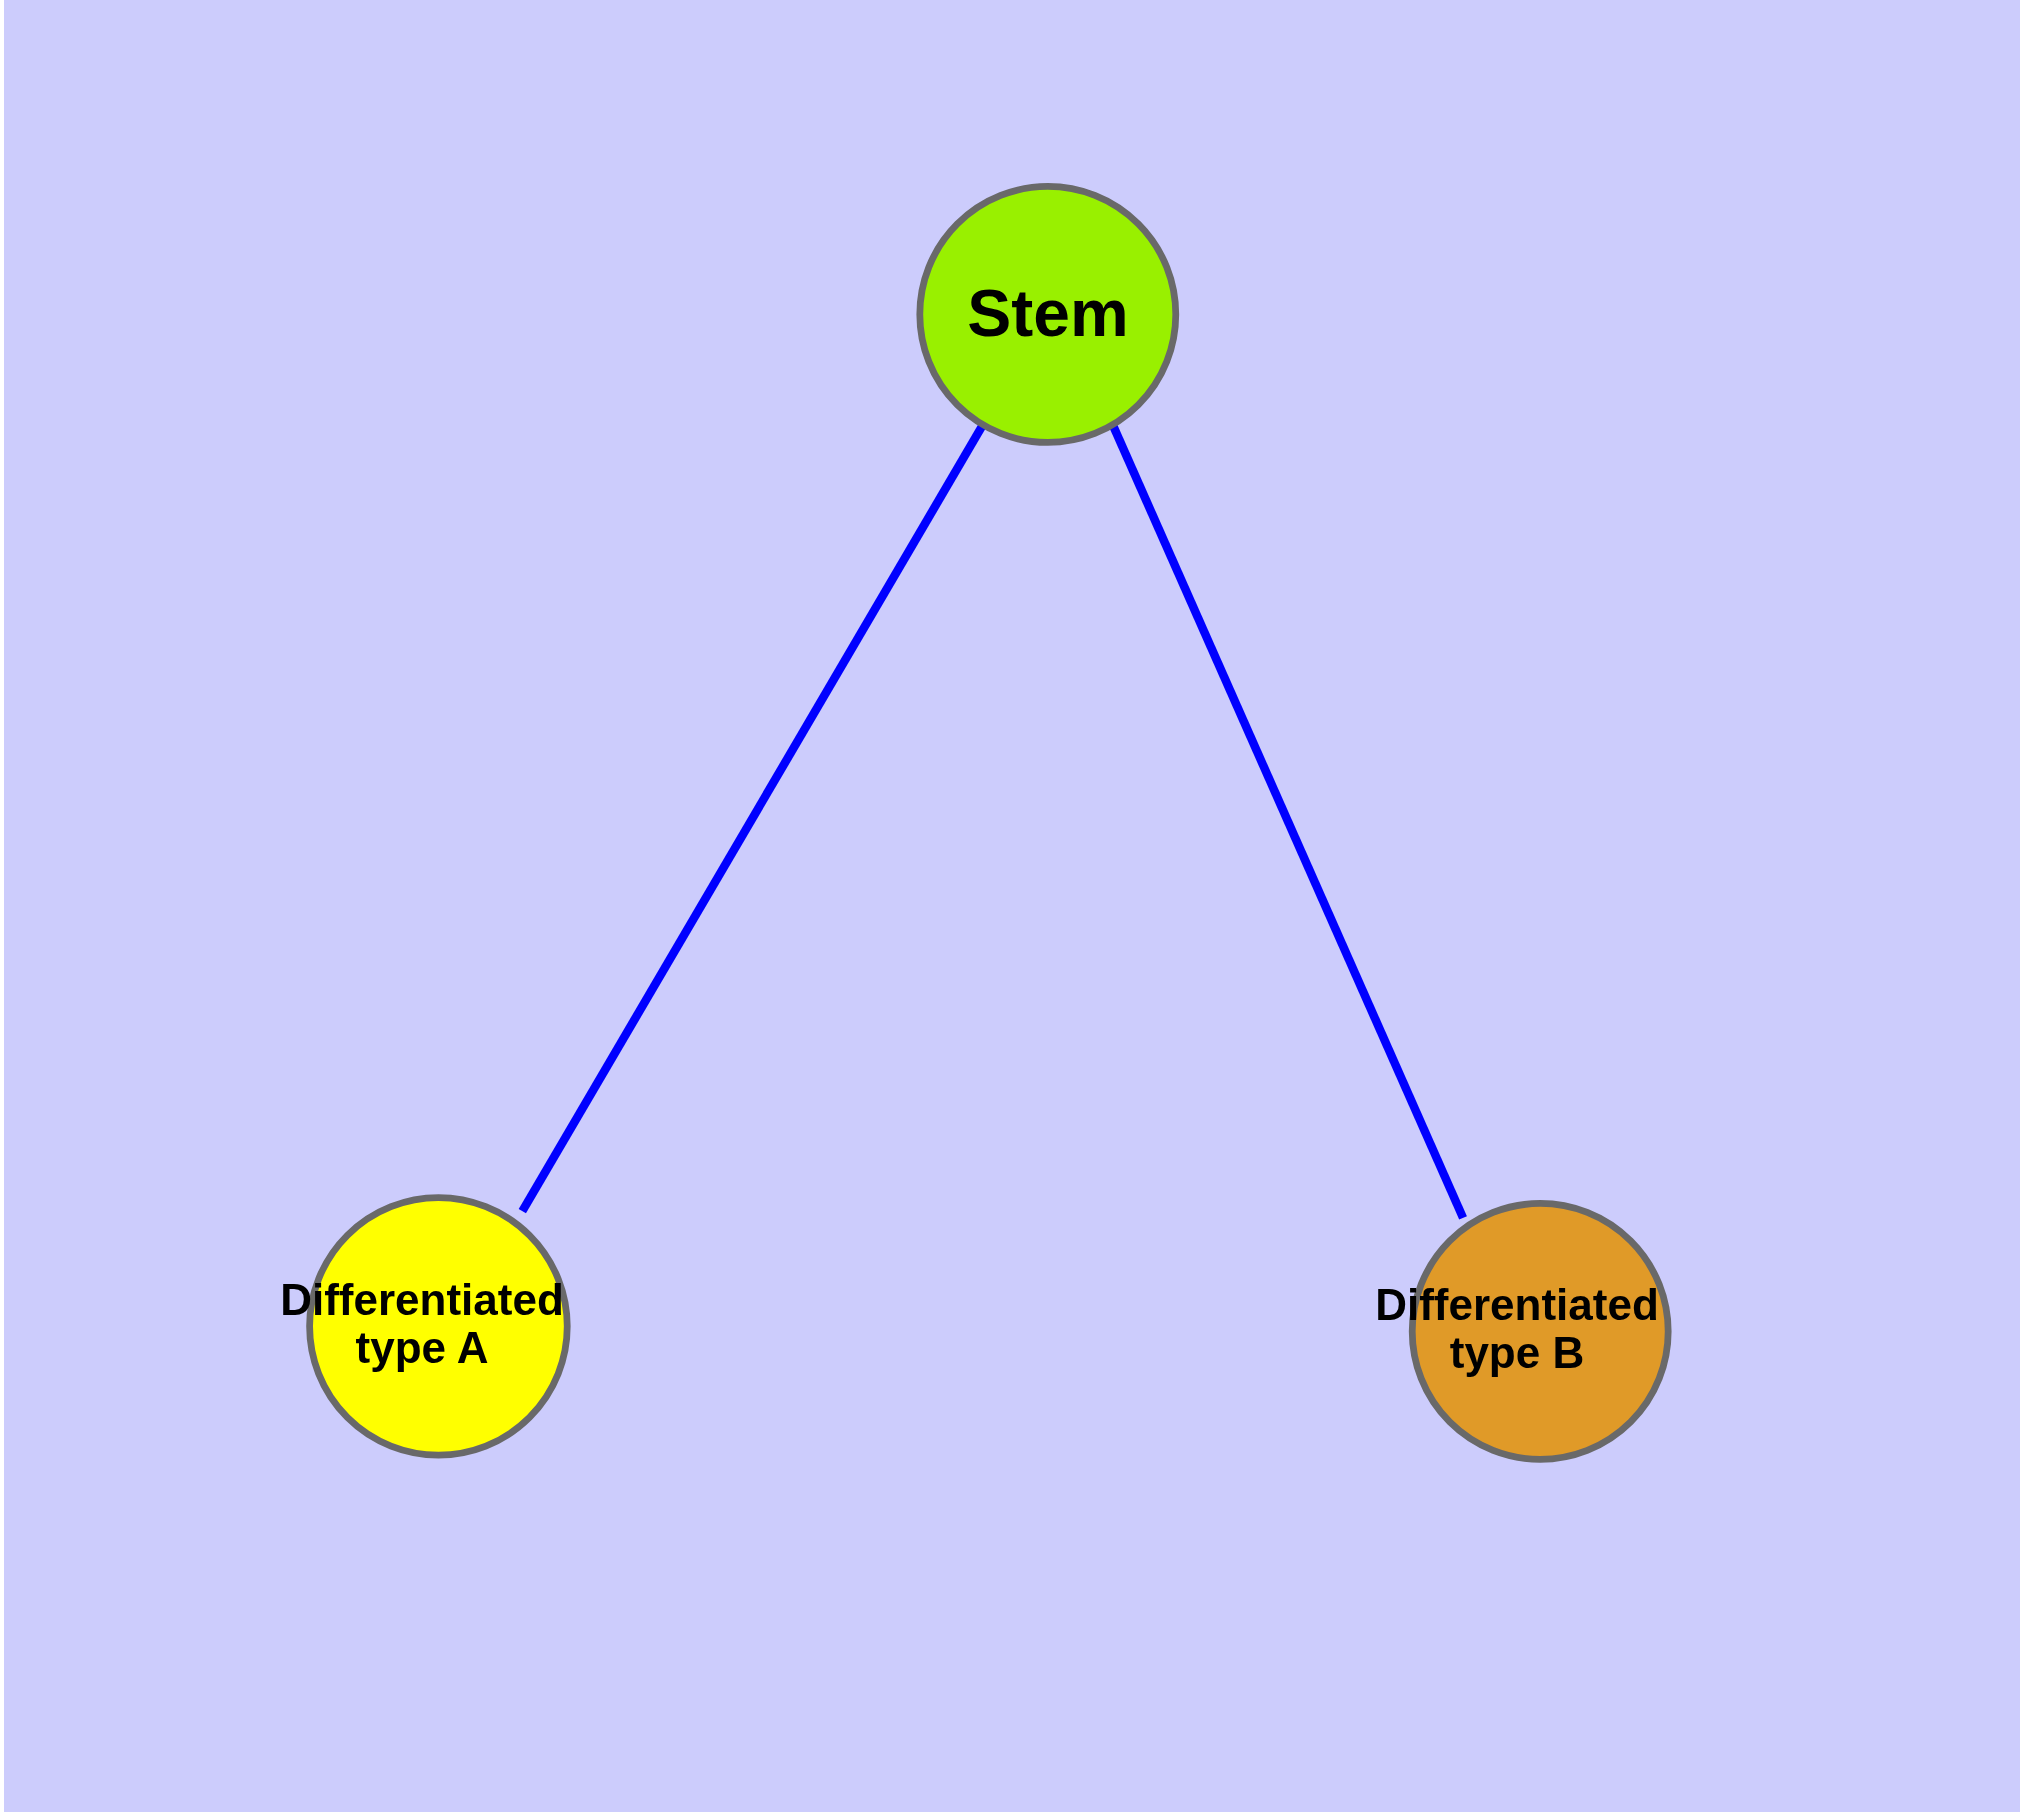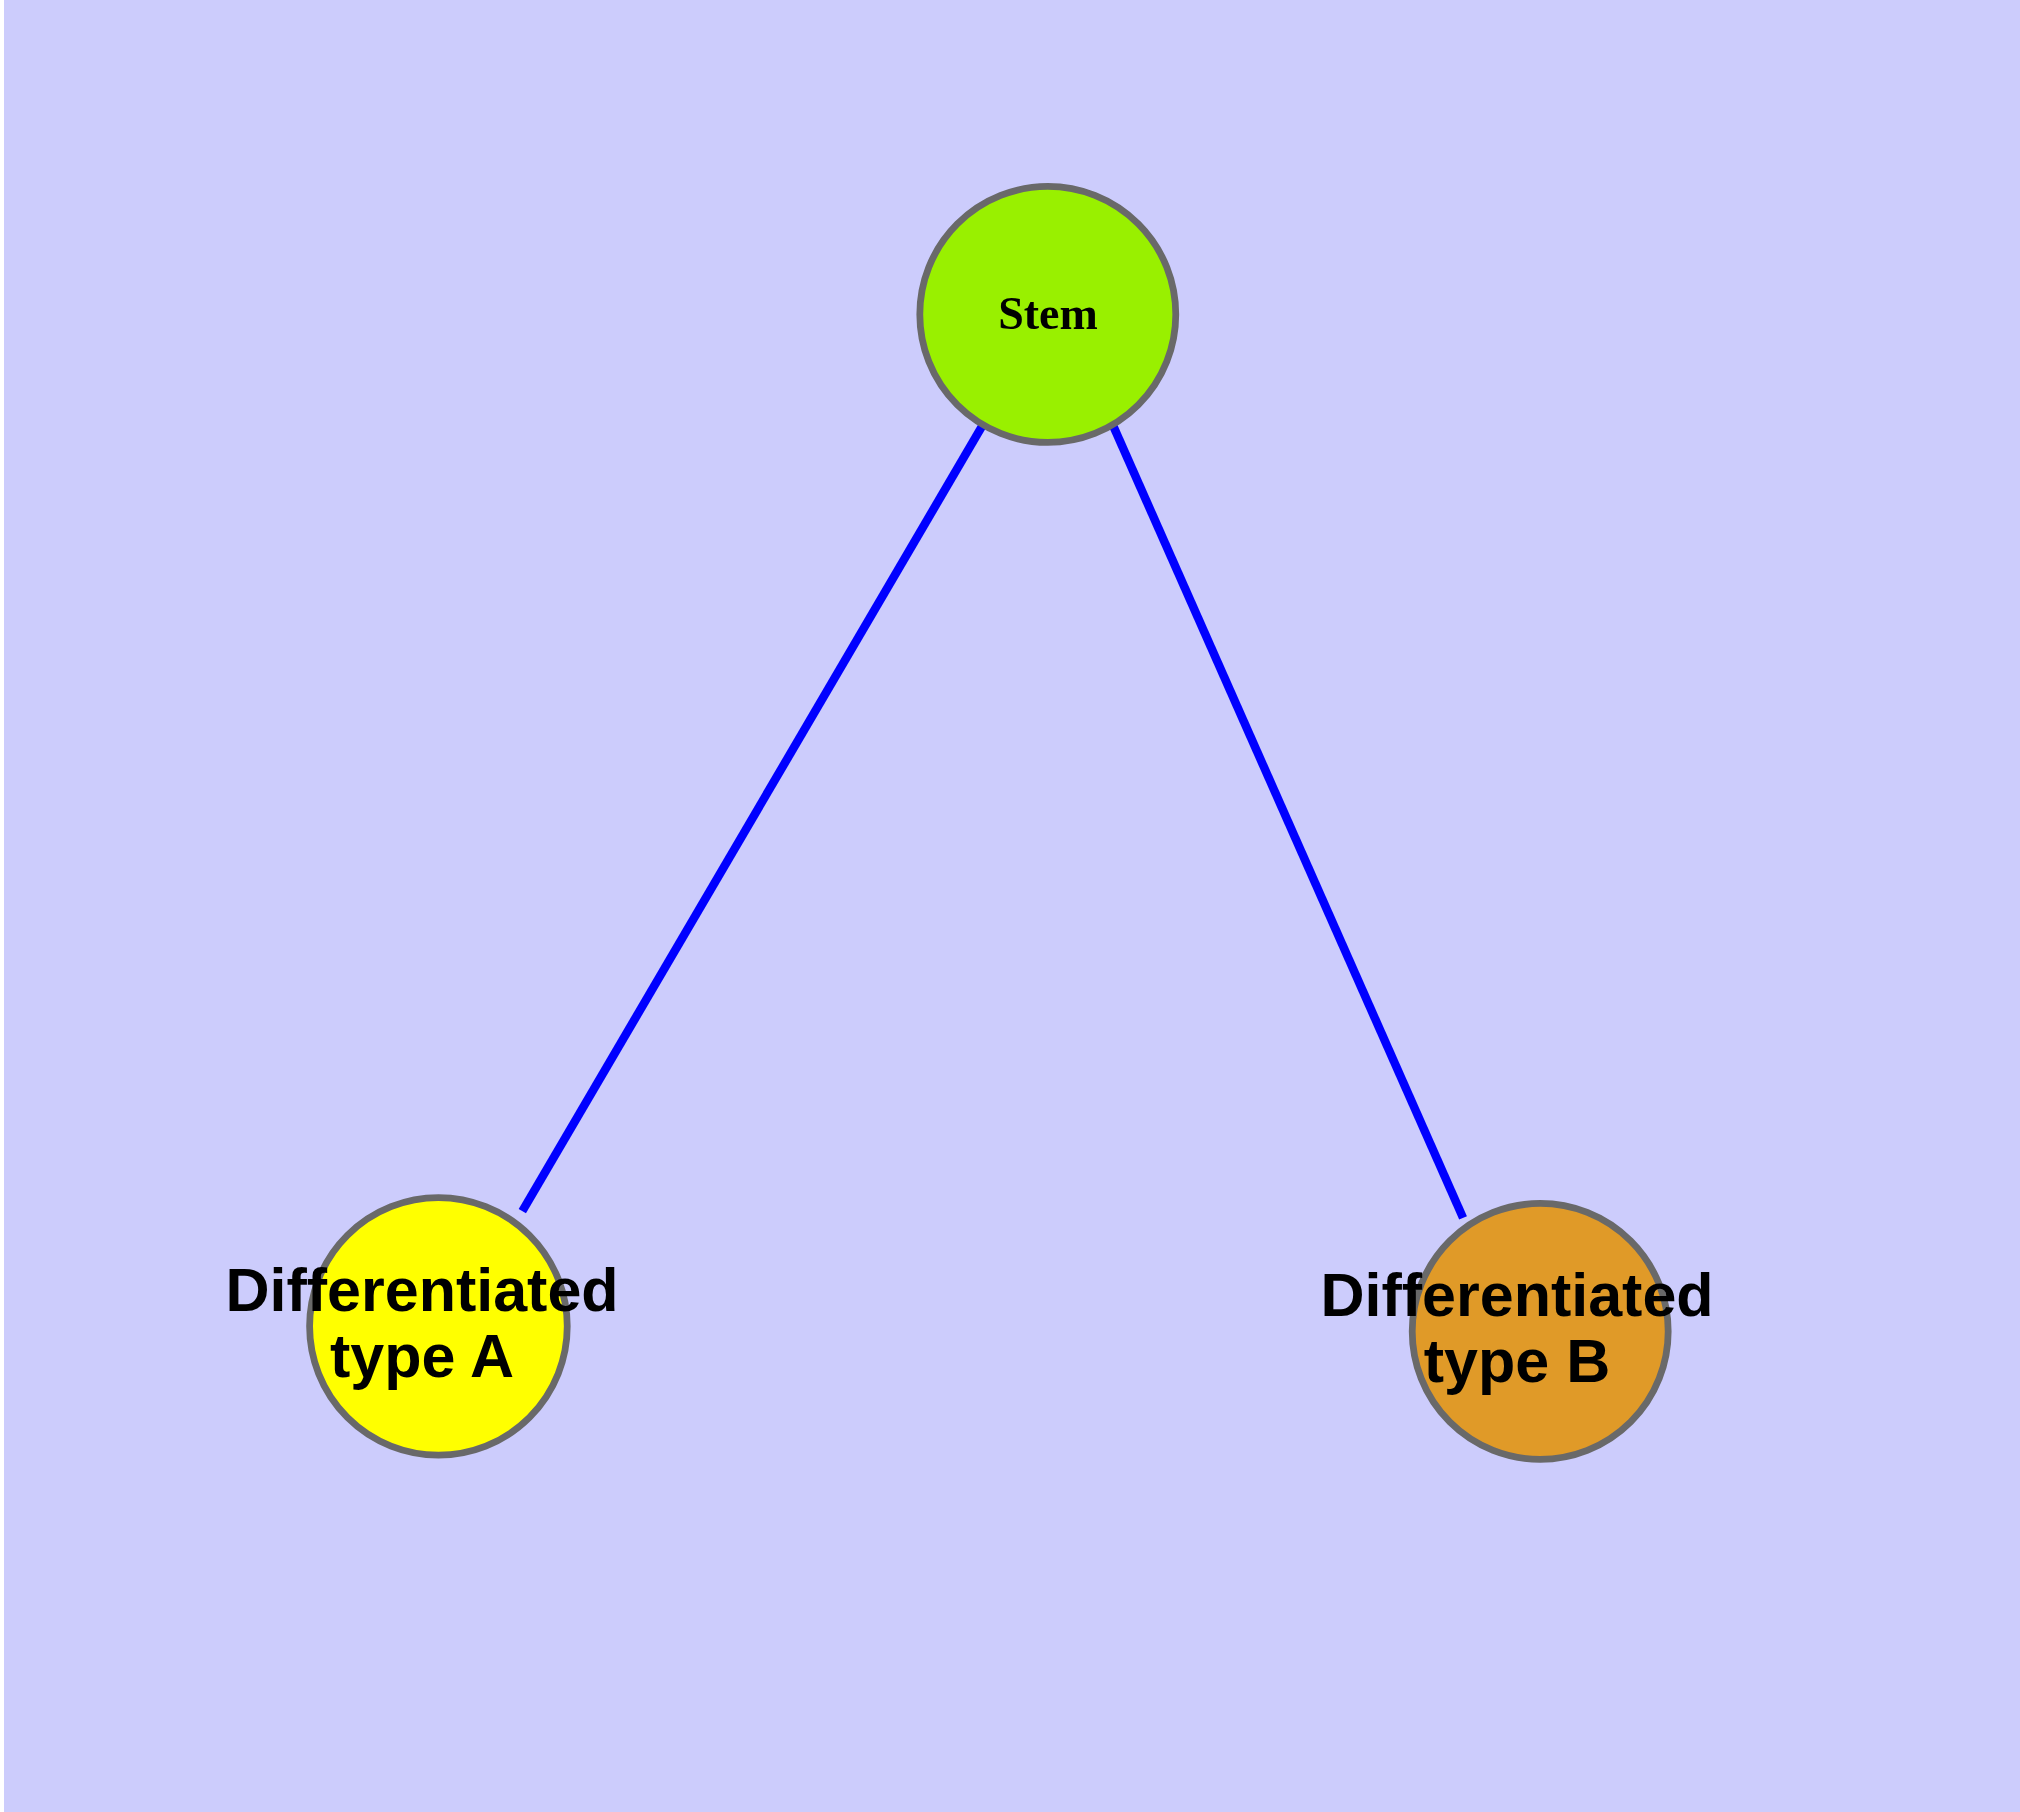--- a/index.html
+++ b/index.html
@@ -34,22 +34,22 @@
   .node-label {
     position: absolute;
     text-align: center;
     font-weight: bold;
     color: #000000;
     white-space: pre;
     line-height: 1.08;
     pointer-events: none;
     transform: translate(-50%, -50%);
   }
-  .node-label.big { font-size: 46px; font-family: Liberation Serif, serif; }
-  .node-label.leaf { font-size: 61px; }
+  .node-label.big { font-size: 66px; }
+  .node-label.leaf { font-size: 44px; }
 </style>
 </head>
 <body>
 
 <div id="canvas">
 
   <div id="plot-bg"></div>
 
   <svg id="graph-svg" viewBox="0 0 2384 2138">
     <g id="edges-layer">

